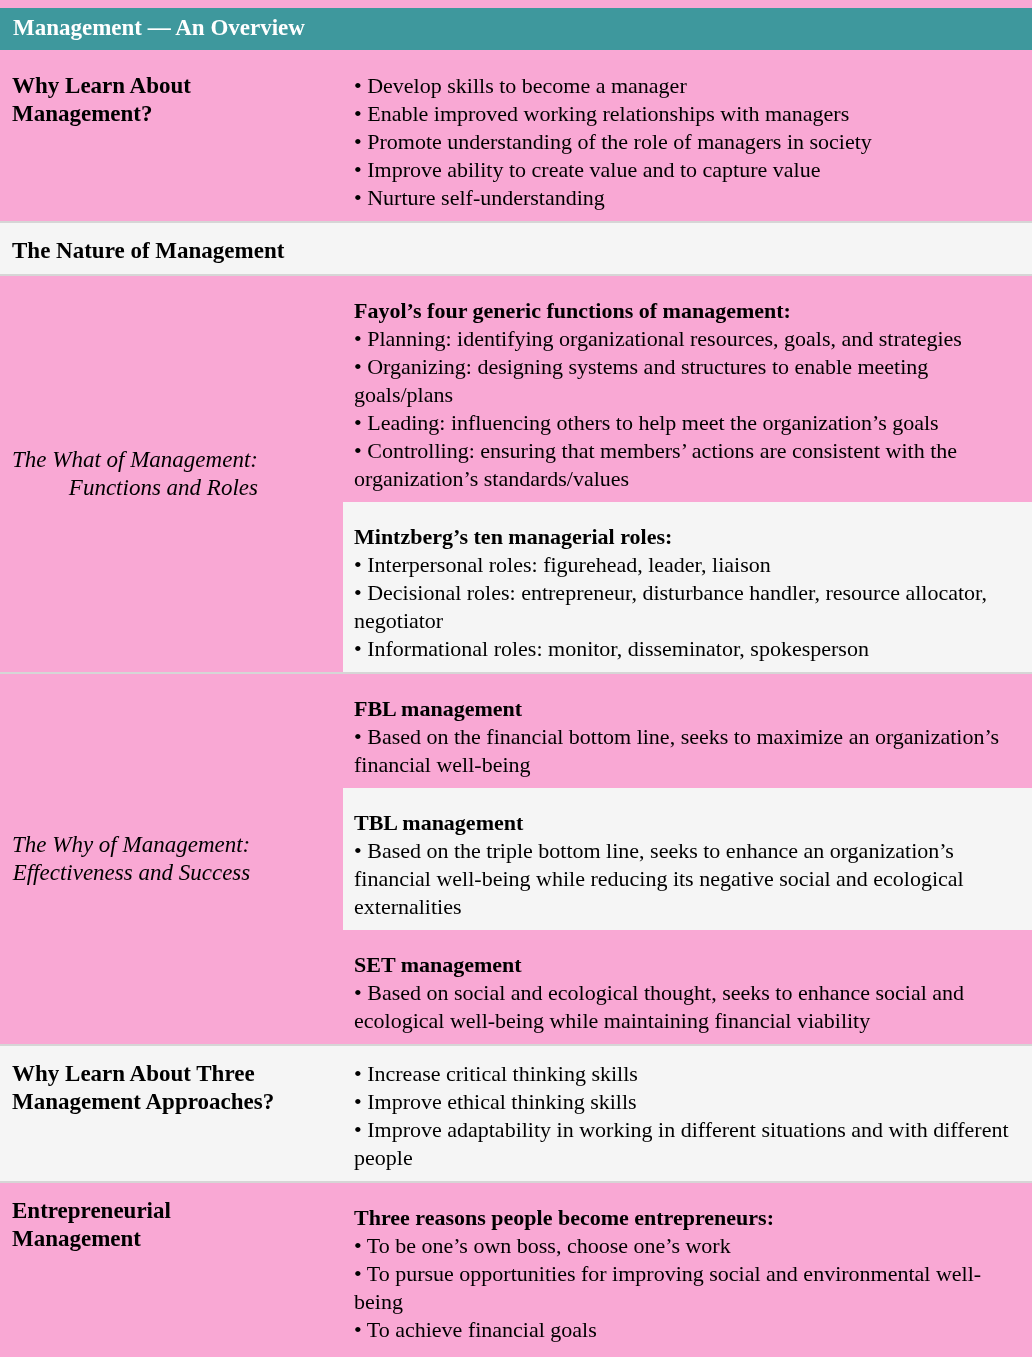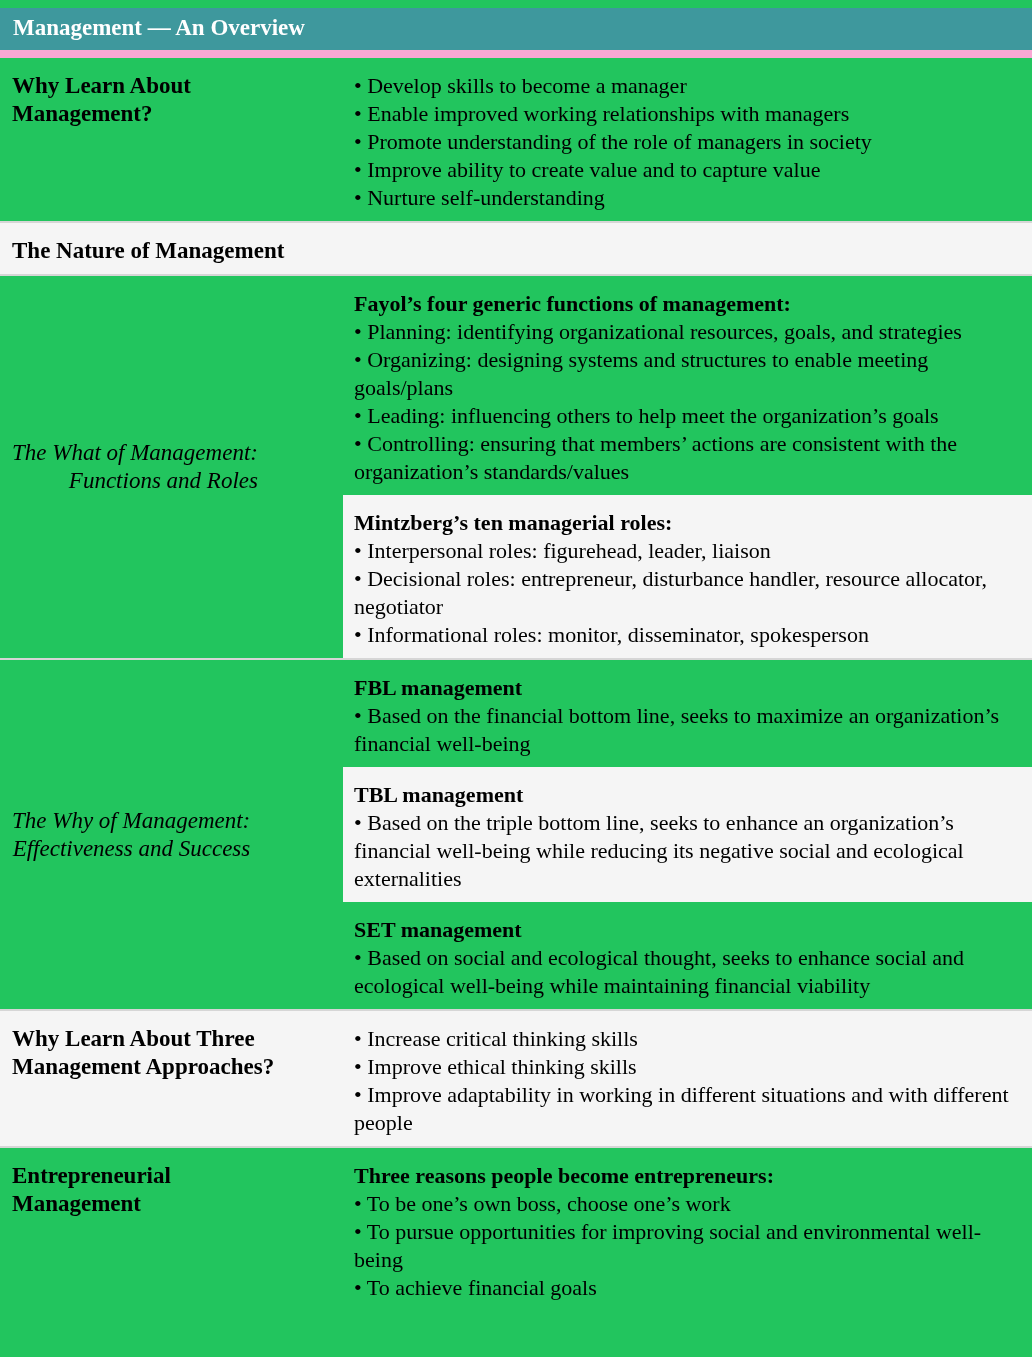--- a/index.html
+++ b/index.html
@@ -3,21 +3,21 @@
 <meta charset="utf-8">
 <style>
   html, body {
     margin: 0;
     padding: 0;
     background: #ffffff;
   }
   .page {
     width: 1032px;
     min-height: 1357px;
-    background: #22c55e;
+    background: #f9a8d4;
     padding-top: 8px;
     box-sizing: border-box;
     font-family: "Liberation Serif", "DejaVu Serif", serif;
     color: #000000;
   }
   .header-bar {
     background: var(--accent, #3e989d);
     color: var(--header_text, #ffffff);
     font-size: 23px;
     line-height: 28px;
@@ -64,20 +64,21 @@
   .content-block {
     padding: 14px 5px 9px 11px;
     font-size: 22px;
     line-height: 28px;
   }
   .content-block.shaded {
     background: var(--shaded_block, #f5f5f5);
   }
   .block-heading {
     font-weight: bold;
+    margin-top: 7px;
   }
   ul.bullet-list {
     margin: 0;
     padding: 0;
     list-style: none;
   }
   ul.bullet-list li::before {
     content: "\2022  ";
   }
   .full-cell {

